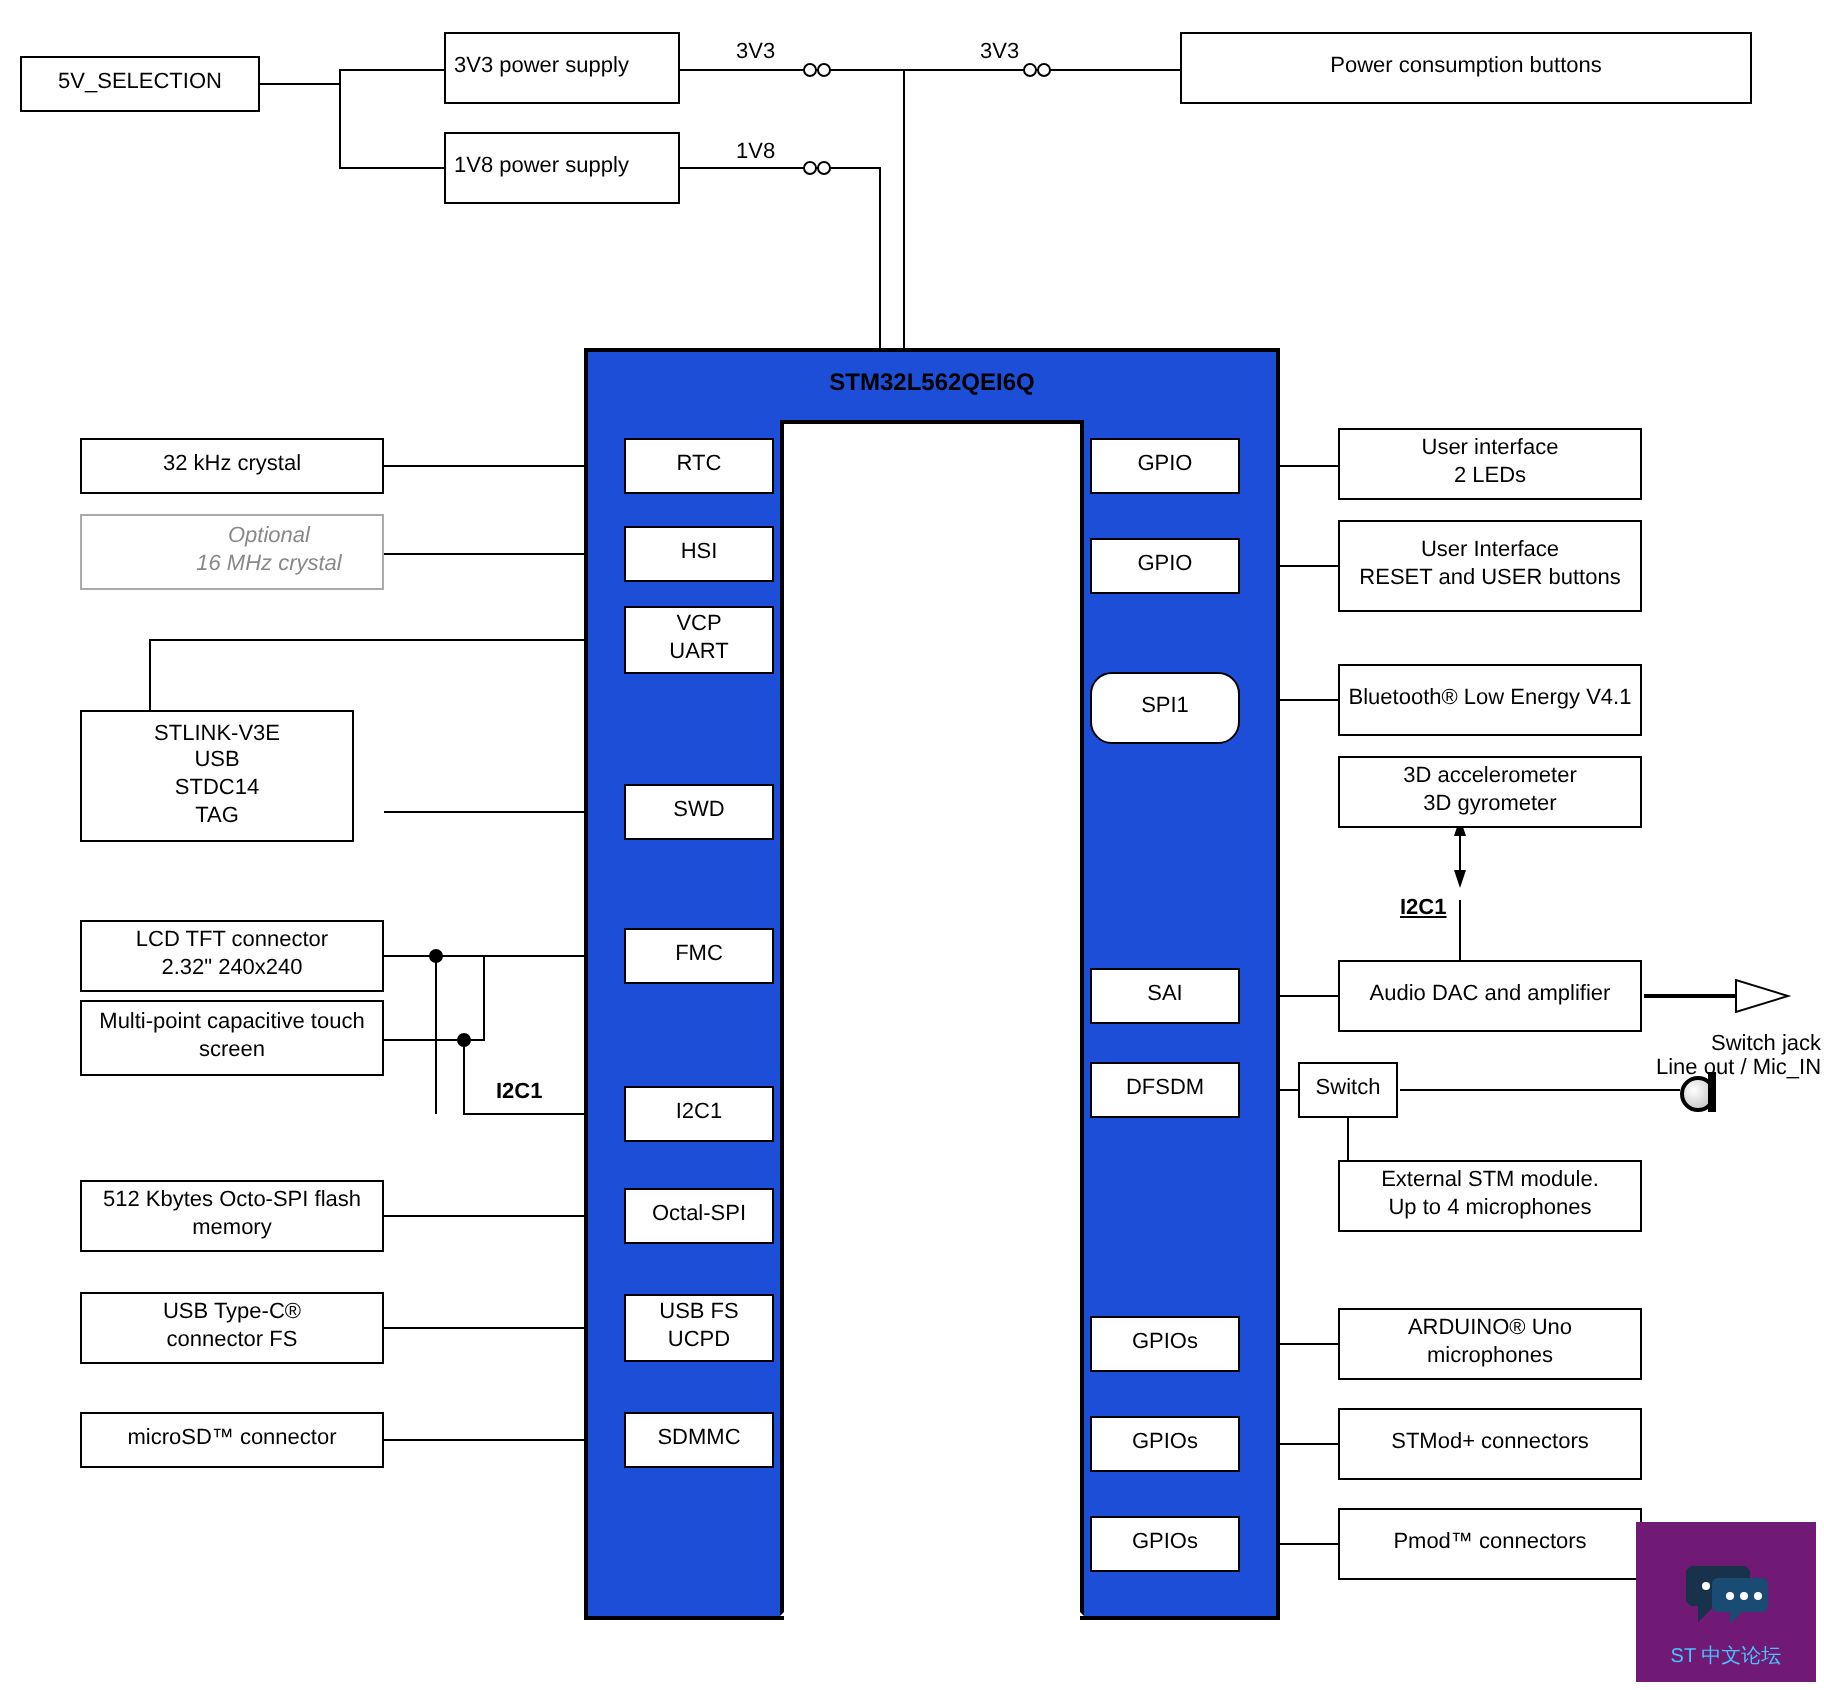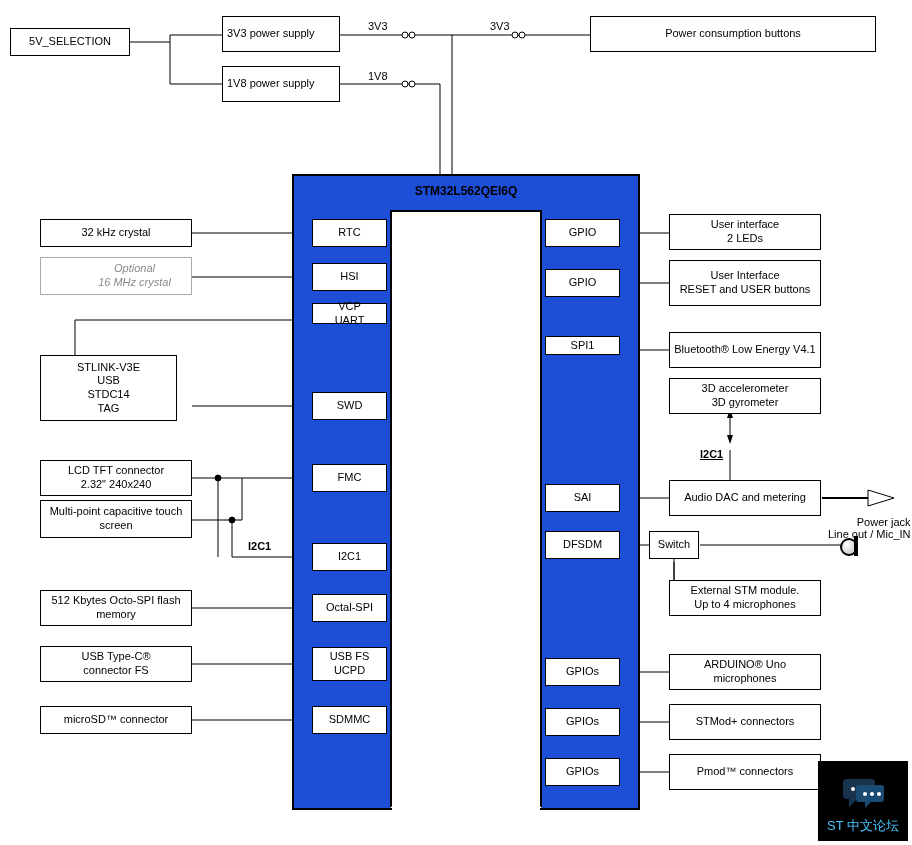--- a/index.html
+++ b/index.html
@@ -53,23 +53,23 @@
     position:absolute;
     width:14px;height:14px;
     border:2px solid #000;
     border-radius:50%;
     background:radial-gradient(circle at 35% 35%,#fff,#bbb);
   }
   .watermark{
     position:absolute;
     right:4px;bottom:4px;
     width:90px;height:80px;
-    background:#000000;
+    background:#701a75;
     color:#49c3ff;
-    font-size:13px;
+    font-size:10px;
     display:flex;
     flex-direction:column;
     align-items:center;
     justify-content:flex-end;
     padding-bottom:6px;
     box-sizing:border-box;
   }
   .watermark svg{margin-bottom:6px;}
   svg.wires{position:absolute;left:0;top:0;pointer-events:none;}
 </style>
@@ -162,33 +162,33 @@
 <div class="mcu" style="left:292px;top:174px;width:348px;height:636px;">
   <div class="mcu-title" style="top:8px;">STM32L562QEI6Q</div>
 </div>
 
 <div class="mcu-inner" style="left:390px;top:210px;width:152px;height:598px;border-bottom:2px solid #fff;"></div>
 
 <div style="position:absolute;left:392px;top:804px;width:148px;height:6px;background:#fff;"></div>
 
 <div class="box" style="left:312px;top:219px;width:75px;height:28px;">RTC</div>
 <div class="box" style="left:312px;top:263px;width:75px;height:28px;">HSI</div>
-<div class="box" style="left:312px;top:303px;width:75px;height:21px;white-space:pre-line;">VCP
+<div class="box" style="left:312px;top:303px;width:75px;height:34px;white-space:pre-line;">VCP
 UART</div>
 <div class="box" style="left:312px;top:392px;width:75px;height:28px;">SWD</div>
 <div class="box" style="left:312px;top:464px;width:75px;height:28px;">FMC</div>
 <div class="box" style="left:312px;top:543px;width:75px;height:28px;">I2C1</div>
 <div class="box" style="left:312px;top:594px;width:75px;height:28px;">Octal-SPI</div>
 <div class="box" style="left:312px;top:647px;width:75px;height:34px;white-space:pre-line;">USB FS
 UCPD</div>
 <div class="box" style="left:312px;top:706px;width:75px;height:28px;">SDMMC</div>
 
 <div class="box" style="left:545px;top:219px;width:75px;height:28px;">GPIO</div>
 <div class="box" style="left:545px;top:269px;width:75px;height:28px;">GPIO</div>
-<div class="box" style="left:545px;top:336px;width:75px;height:19px;">SPI1</div>
+<div class="box" style="left:545px;top:336px;width:75px;height:36px;border-radius:11px;">SPI1</div>
 <div class="box" style="left:545px;top:484px;width:75px;height:28px;">SAI</div>
 <div class="box" style="left:545px;top:531px;width:75px;height:28px;">DFSDM</div>
 <div class="box" style="left:545px;top:658px;width:75px;height:28px;">GPIOs</div>
 <div class="box" style="left:545px;top:708px;width:75px;height:28px;">GPIOs</div>
 <div class="box" style="left:545px;top:758px;width:75px;height:28px;">GPIOs</div>
 
 <div class="box" style="left:40px;top:219px;width:152px;height:28px;">32 kHz crystal</div>
 <div class="box optional" style="left:40px;top:257px;width:152px;height:38px;white-space:pre-line;">Optional
 16 MHz crystal</div>
 <div class="box" style="left:40px;top:355px;width:137px;height:66px;white-space:pre-line;">STLINK-V3E
@@ -205,30 +205,30 @@
 
 <div class="label bold" style="left:248px;top:540px;">I2C1</div>
 
 <div class="box" style="left:669px;top:214px;width:152px;height:36px;white-space:pre-line;">User interface
 2 LEDs</div>
 <div class="box" style="left:669px;top:260px;width:152px;height:46px;white-space:pre-line;">User Interface
 RESET and USER buttons</div>
 <div class="box" style="left:669px;top:332px;width:152px;height:36px;white-space:pre-line;">Bluetooth® Low Energy V4.1</div>
 <div class="box" style="left:669px;top:378px;width:152px;height:36px;white-space:pre-line;">3D accelerometer
 3D gyrometer</div>
-<div class="box" style="left:669px;top:480px;width:152px;height:36px;white-space:pre-line;">Audio DAC and metering</div>
+<div class="box" style="left:669px;top:480px;width:152px;height:36px;white-space:pre-line;">Audio DAC and amplifier</div>
 <div class="box" style="left:649px;top:531px;width:50px;height:28px;">Switch</div>
 <div class="box" style="left:669px;top:580px;width:152px;height:36px;white-space:pre-line;">External STM module.
 Up to 4 microphones</div>
 <div class="box" style="left:669px;top:654px;width:152px;height:36px;white-space:pre-line;">ARDUINO® Uno microphones</div>
 <div class="box" style="left:669px;top:704px;width:152px;height:36px;">STMod+ connectors</div>
 <div class="box" style="left:669px;top:754px;width:152px;height:36px;">Pmod™ connectors</div>
 
 <div class="label bold" style="left:700px;top:448px;text-decoration:underline;">I2C1</div>
-<div class="label" style="left:828px;top:516px;white-space:pre-line;text-align:right;">Power jack
+<div class="label" style="left:828px;top:516px;white-space:pre-line;text-align:right;">Switch jack
 Line out / Mic_IN</div>
 
 <div class="mic" style="left:840px;top:538px;"></div>
 <div style="position:absolute;left:854px;top:536px;width:4px;height:20px;background:#000;"></div>
 
 <div class="watermark">
   <svg width="44" height="34" viewBox="0 0 44 34">
     <path d="M6 2h24a4 4 0 0 1 4 4v12a4 4 0 0 1-4 4H16l-8 8V22H6a4 4 0 0 1-4-4V6a4 4 0 0 1 4-4z" fill="#0b2e4f" stroke="#49c3ff" stroke-width="0"></path>
     <path d="M6 2h24a4 4 0 0 1 4 4v12a4 4 0 0 1-4 4H16l-8 8V22H6a4 4 0 0 1-4-4V6a4 4 0 0 1 4-4z" fill="#17324a"></path>
     <circle cx="12" cy="12" r="2" fill="#fff"></circle>

